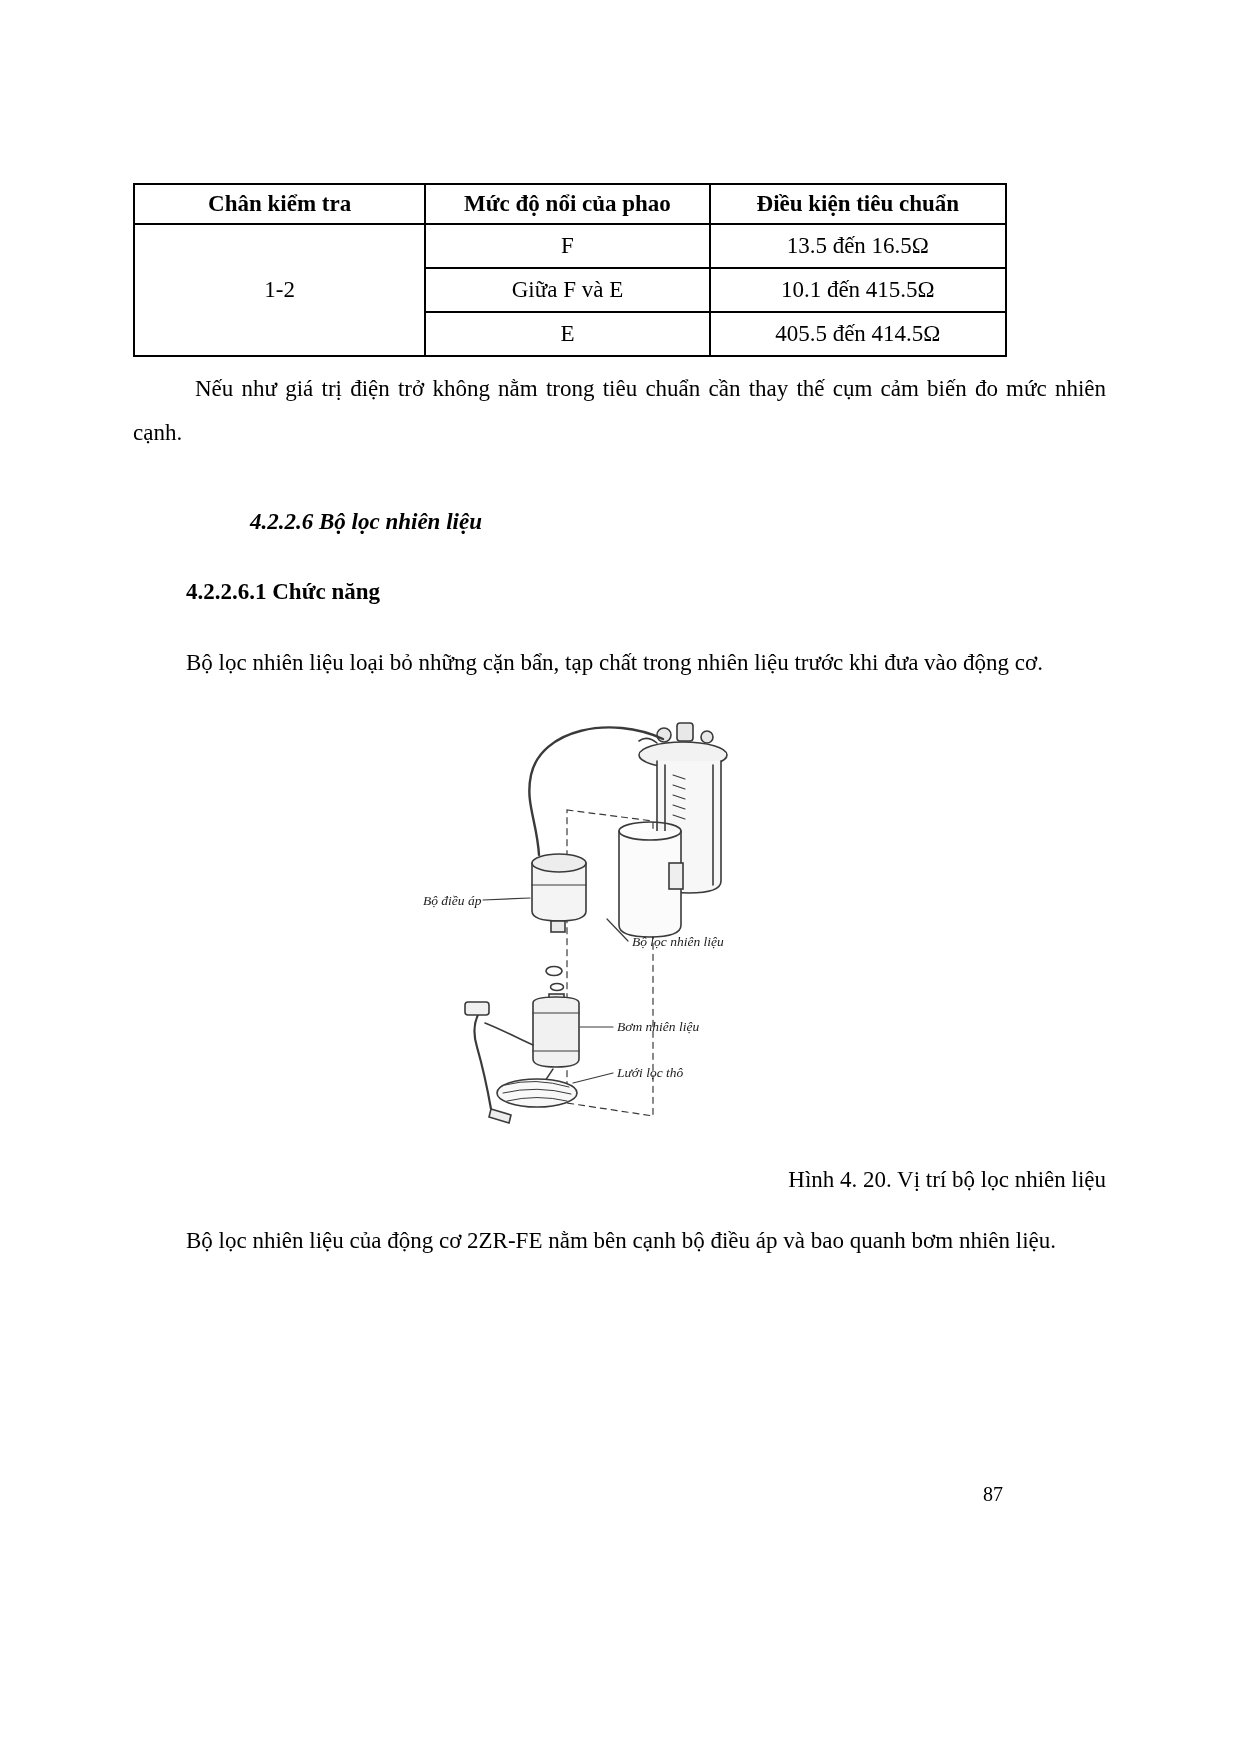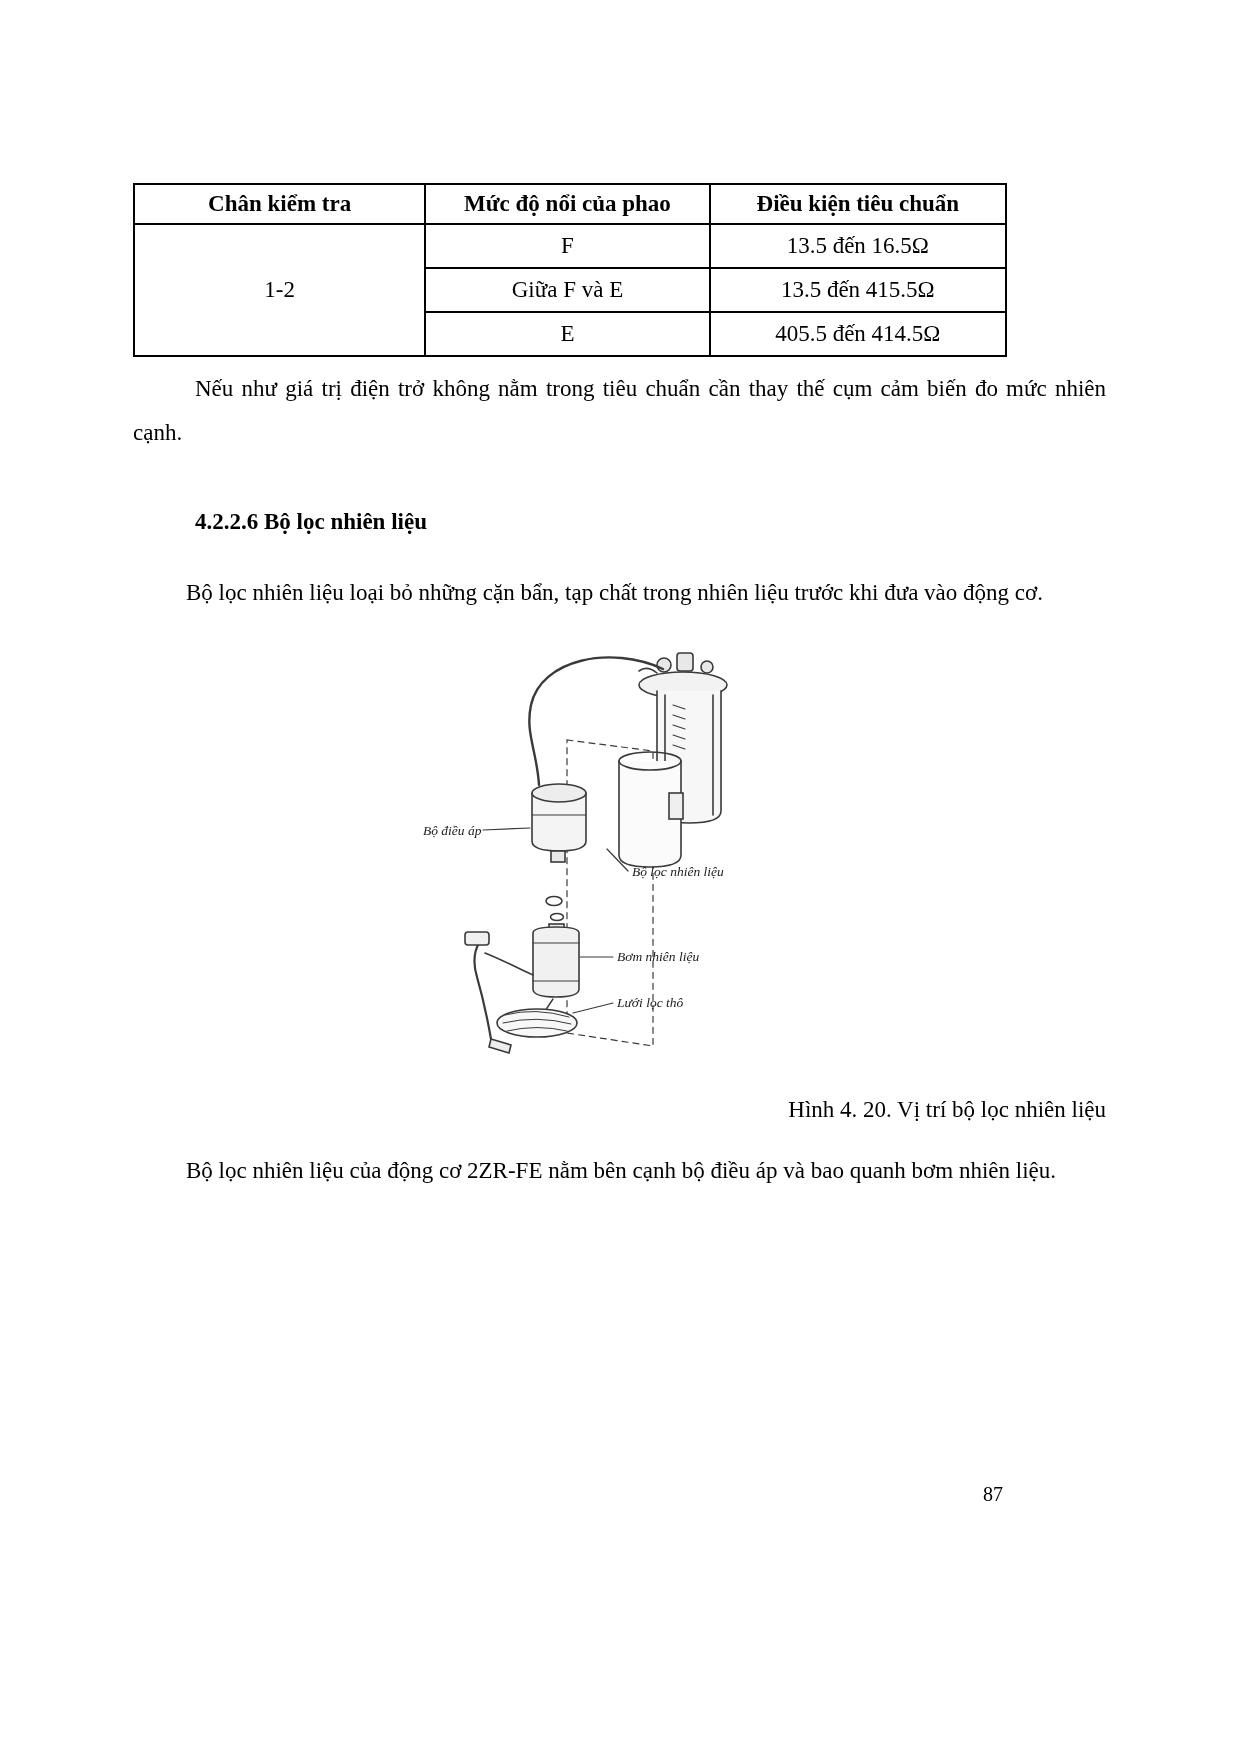--- a/index.html
+++ b/index.html
@@ -39,21 +39,21 @@
   }
   .para-note { margin-top: 10px; text-indent: 62px; }
   .para-function { margin-top: 34px; text-indent: 53px; }
   .para-location { margin-top: 26px; text-indent: 53px; }
 
   .heading {
     font-size: 23px;
     font-weight: bold;
     line-height: 30px;
   }
-  .heading-section { margin-top: 52px; margin-left: 62px; }
+  .heading-section { margin-top: 52px; margin-left: 117px; font-style: italic; }
   .heading-sub { margin-top: 40px; margin-left: 53px; }
   .heading-sub2 { margin-top: 42px; margin-left: 53px; }
 
   figure.diagram {
     margin-top: 28px;
     margin-left: 288px;
     width: 340px;
     font-style: italic;
   }
   svg text { font-family: "Liberation Serif", serif; }
@@ -87,33 +87,34 @@
       </tr>
     </thead>
     <tbody>
       <tr>
         <td rowspan="3">1-2</td>
         <td>F</td>
         <td>13.5 đến 16.5Ω</td>
       </tr>
       <tr>
         <td>Giữa F và E</td>
-        <td>13.5 đến 415.5Ω</td>
+        <td>10.1 đến 415.5Ω</td>
       </tr>
       <tr>
         <td>E</td>
         <td>405.5 đến 414.5Ω</td>
       </tr>
     </tbody>
   </table>
 
   <p class="body-para para-note">Nếu như giá trị điện trở không nằm trong tiêu chuẩn cần thay thế cụm cảm biến đo mức nhiên cạnh.</p>
 
   <h3 class="heading heading-section">4.2.2.6 Bộ lọc nhiên liệu</h3>
 
+  <h3 class="heading heading-sub">4.2.2.6.1 Chức năng</h3>
 
   <p class="body-para para-function">Bộ lọc nhiên liệu loại bỏ những cặn bẩn, tạp chất trong nhiên liệu trước khi đưa vào động cơ.</p>
 
 
   <figure class="diagram">
     <svg width="340" height="430" viewBox="0 0 340 430">
       <g stroke="#3a3a3a" fill="none" stroke-width="1.6" stroke-linecap="round">
         <path d="M 146 97 L 232 108 L 232 403 L 146 390 Z" stroke-dasharray="6 5" stroke-width="1.2"></path>
 
         <g>

